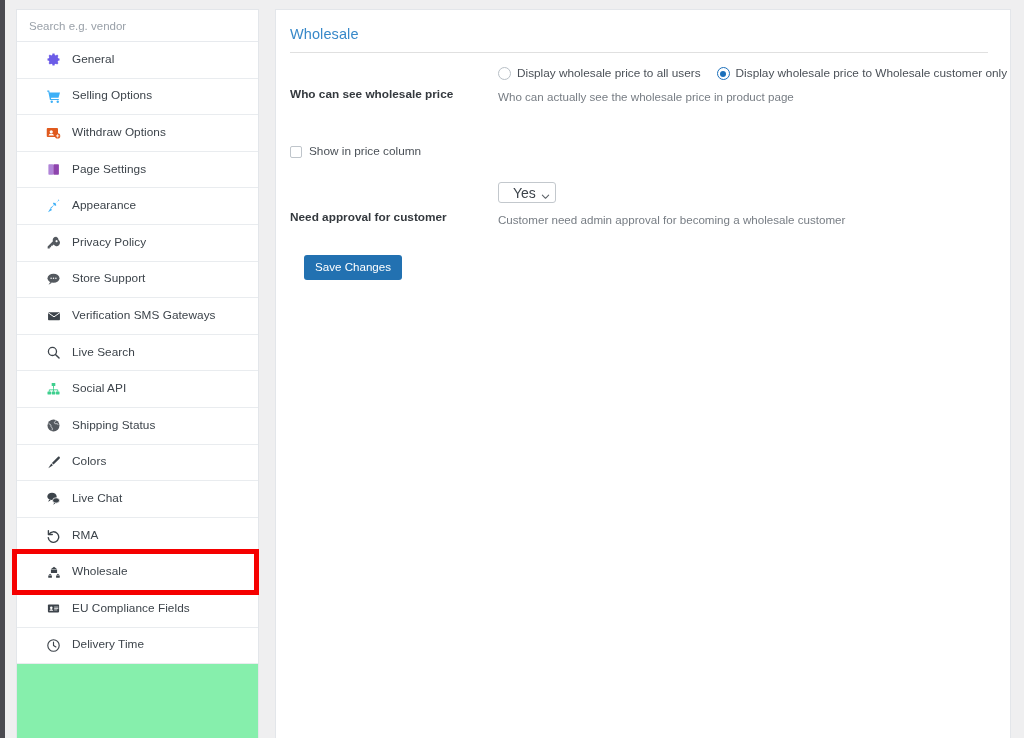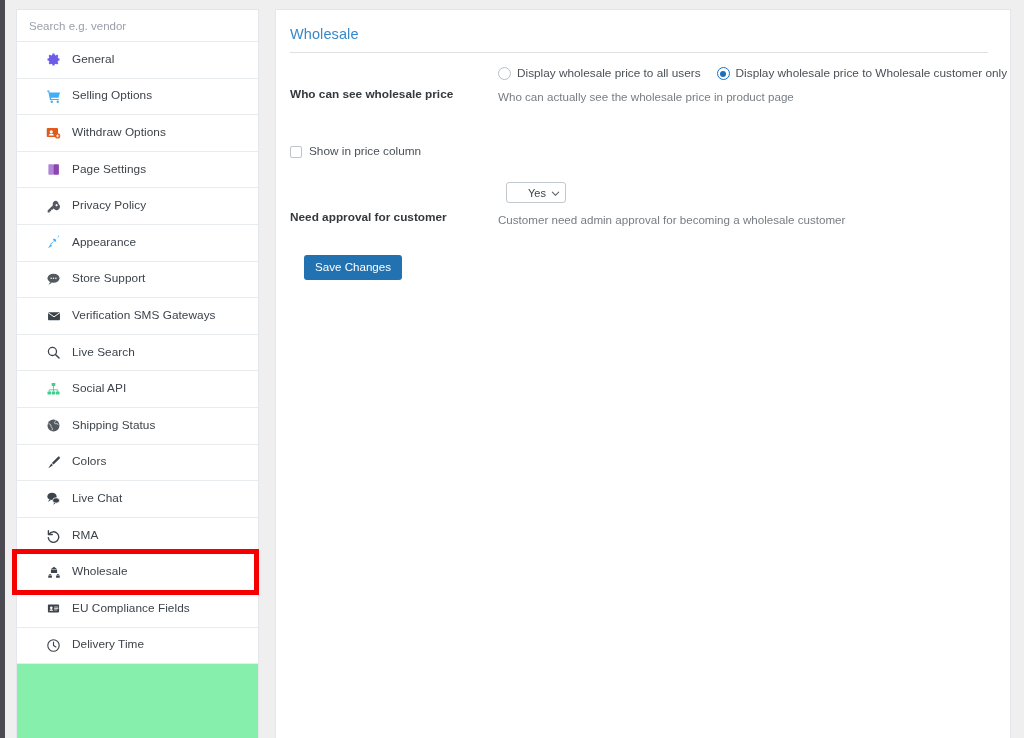--- a/index.html
+++ b/index.html
@@ -223,28 +223,27 @@
     margin-right: 7px;
     flex: 0 0 12px;
   }
 
   .select-box {
     display: inline-flex;
     align-items: center;
     justify-content: space-between;
     height: 21px;
     min-width: 44px;
-    padding: 0 5px 0 21px;
+    padding: 0 5px 0 14px;
     border: 1px solid #c3c8cd;
     border-radius: 3px;
     background: #fff;
-    font-size: 11px;
+    font-size: 14px;
     color: #3c434a;
     cursor: pointer;
-    margin-left: 8px;
   }
   .select-caret {
     margin-left: 5px;
     width: 9px; height: 9px;
     display: inline-block;
   }
 
   .save-btn {
     display: inline-block;
     background: #2271b1;
@@ -310,34 +309,34 @@
           <span class="nav-icon">
             <svg width="14" height="15" viewBox="0 0 20 20">
               <rect x="2" y="2.5" width="7" height="15" rx="1" fill="#b084d8"></rect>
               <rect x="9" y="2.5" width="8" height="15" rx="1" fill="#8e44ad"></rect>
             </svg>
           </span>
           <span class="nav-label">Page Settings</span>
         </div>
         <div class="nav-item">
           <span class="nav-icon">
-            <svg width="15" height="15" viewBox="0 0 20 20">
-              <path fill="#54595f" d="M13.6 2.2a4.6 4.6 0 00-4.4 6l-7 7V18h2.8v-1.8h1.8v-1.8h1.8l1.6-1.6a4.6 4.6 0 106.6-6.2 4.6 4.6 0 00-3.2-4.4zm1.5 5.1a1.4 1.4 0 11-2 0 1.4 1.4 0 012 0z"></path>
-            </svg>
-          </span>
-          <span class="nav-label">Privacy Policy</span>
-        </div>
-        <div class="nav-item">
-          <span class="nav-icon">
             <svg width="16" height="15" viewBox="0 0 20 20">
               <path fill="#3eb0f7" d="M17.8 2.6c-.6-.6-1.5-.6-2.1 0l-3.9 3.2-2.3-1-1 1.8 1.7.9-5.3 4.4 1.1 1.1 4.4-5.3.9 1.7 1.8-1-1-2.3 3.2-3.9c.6-.6.6-1.5 0-2.1l.6.5z"></path>
               <path fill="#3eb0f7" d="M5.2 12.4L2 17.8l5.4-3.2z"></path>
             </svg>
           </span>
           <span class="nav-label">Appearance</span>
+        </div>
+        <div class="nav-item">
+          <span class="nav-icon">
+            <svg width="15" height="15" viewBox="0 0 20 20">
+              <path fill="#54595f" d="M13.6 2.2a4.6 4.6 0 00-4.4 6l-7 7V18h2.8v-1.8h1.8v-1.8h1.8l1.6-1.6a4.6 4.6 0 106.6-6.2 4.6 4.6 0 00-3.2-4.4zm1.5 5.1a1.4 1.4 0 11-2 0 1.4 1.4 0 012 0z"></path>
+            </svg>
+          </span>
+          <span class="nav-label">Privacy Policy</span>
         </div>
         <div class="nav-item">
           <span class="nav-icon">
             <svg width="15" height="15" viewBox="0 0 20 20">
               <ellipse cx="10" cy="8.4" rx="8" ry="6" fill="#54595f"></ellipse>
               <circle cx="6.8" cy="8.4" r="1" fill="#fff"></circle>
               <circle cx="10" cy="8.4" r="1" fill="#fff"></circle>
               <circle cx="13.2" cy="8.4" r="1" fill="#fff"></circle>
               <path d="M5.6 13.2L3.4 17l4.6-2.6z" fill="#54595f"></path>
             </svg>

